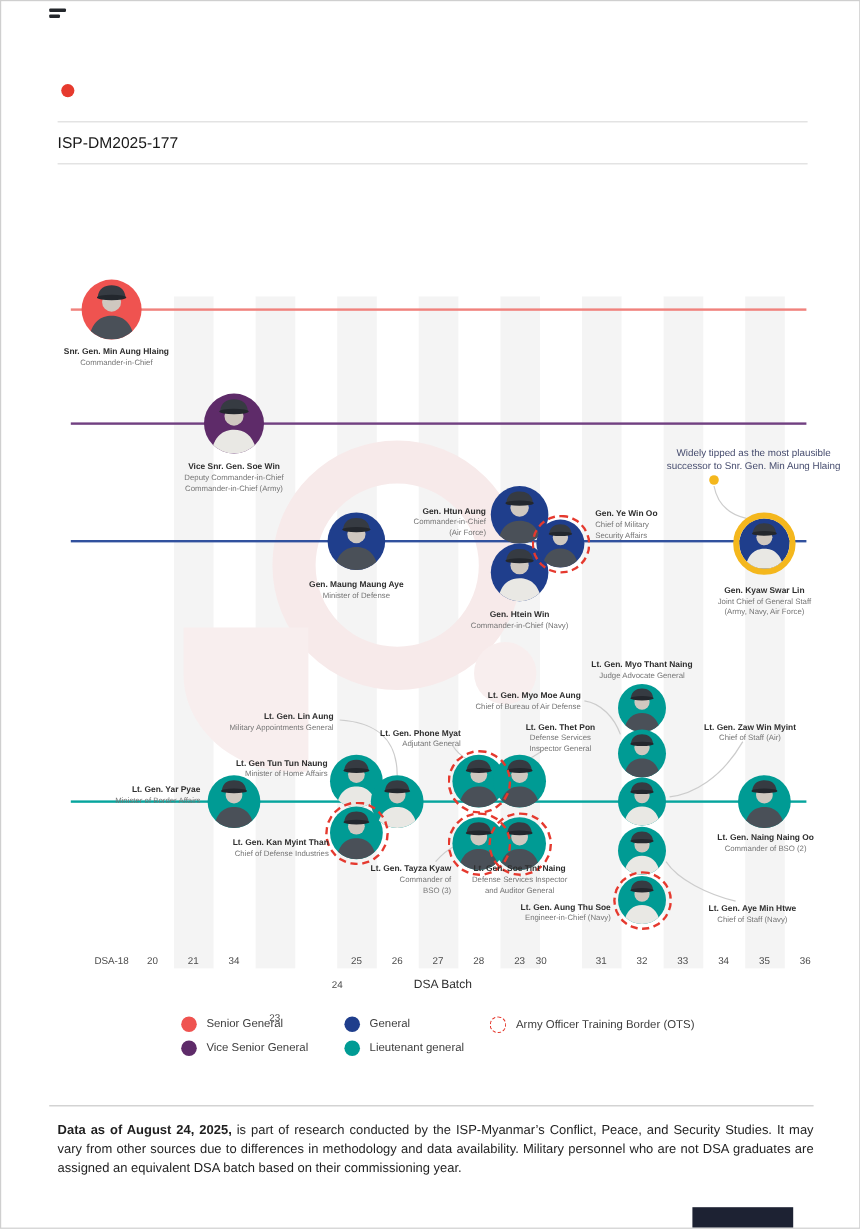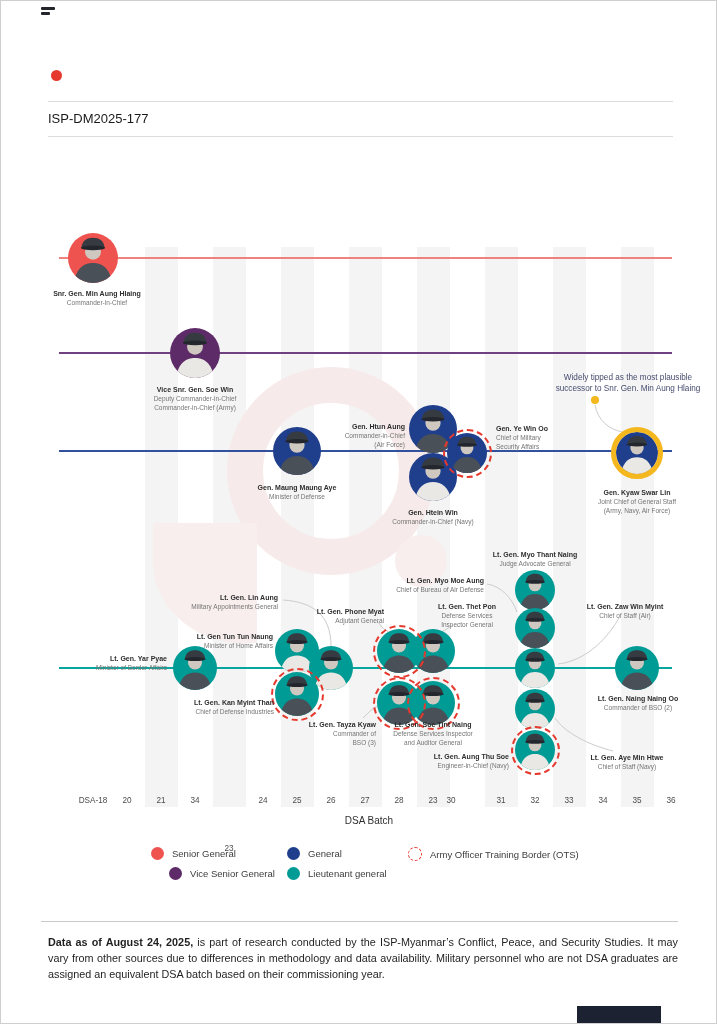--- a/index.html
+++ b/index.html
@@ -73,21 +73,21 @@
       <div class="abs stripe" style="left: 620px;"></div>
       <div class="abs rank-line" style="top: 256px; background: rgb(240, 130, 125);"></div>
       <div class="abs rank-line" style="top: 351px; background: rgb(113, 64, 129);"></div>
       <div class="abs rank-line" style="top: 449px; background: rgb(49, 81, 158);"></div>
       <div class="abs rank-line" style="top: 666px; background: rgb(6, 165, 157);"></div>
       <div class="abs tick" style="left: 92px;">DSA-18</div>
       <div class="abs tick" style="left: 126px;">20</div>
       <div class="abs tick" style="left: 160px;">21</div>
       <div class="abs tick" style="left: 194px;">34</div>
       <div class="abs tick" style="left: 228px; margin-top: 48px;">23</div>
-      <div class="abs tick" style="left: 262px;">24</div>
+      <div class="abs tick" style="left: 280px; margin-top: 20px;">24</div>
       <div class="abs tick" style="left: 296px;">25</div>
       <div class="abs tick" style="left: 330px;">26</div>
       <div class="abs tick" style="left: 364px;">27</div>
       <div class="abs tick" style="left: 398px;">28</div>
       <div class="abs tick" style="left: 432px;">23</div>
       <div class="abs tick" style="left: 450px;">30</div>
       <div class="abs tick" style="left: 500px;">31</div>
       <div class="abs tick" style="left: 534px;">32</div>
       <div class="abs tick" style="left: 568px;">33</div>
       <div class="abs tick" style="left: 602px;">34</div>
@@ -379,21 +379,21 @@
     <div>Widely tipped as the most plausible</div>
     <div>successor to Snr. Gen. Min Aung Hlaing</div>
   </div>
 
   <div class="abs axis-label">DSA Batch</div>
 
   <div class="abs legend-item" style="left:150px;top:846px">
     <span class="legend-dot" style="background: rgb(239, 83, 80);"></span>
     <span class="legend-label">Senior General</span>
   </div>
-  <div class="abs legend-item" style="left:168px;top:866px">
+  <div class="abs legend-item" style="left:150px;top:866px">
     <span class="legend-dot" style="background: rgb(94, 43, 105);"></span>
     <span class="legend-label">Vice Senior General</span>
   </div>
   <div class="abs legend-item" style="left:286px;top:846px">
     <span class="legend-dot" style="background: rgb(31, 62, 140);"></span>
     <span class="legend-label">General</span>
   </div>
   <div class="abs legend-item" style="left:286px;top:866px">
     <span class="legend-dot" style="background: rgb(0, 155, 148);"></span>
     <span class="legend-label">Lieutenant general</span>

